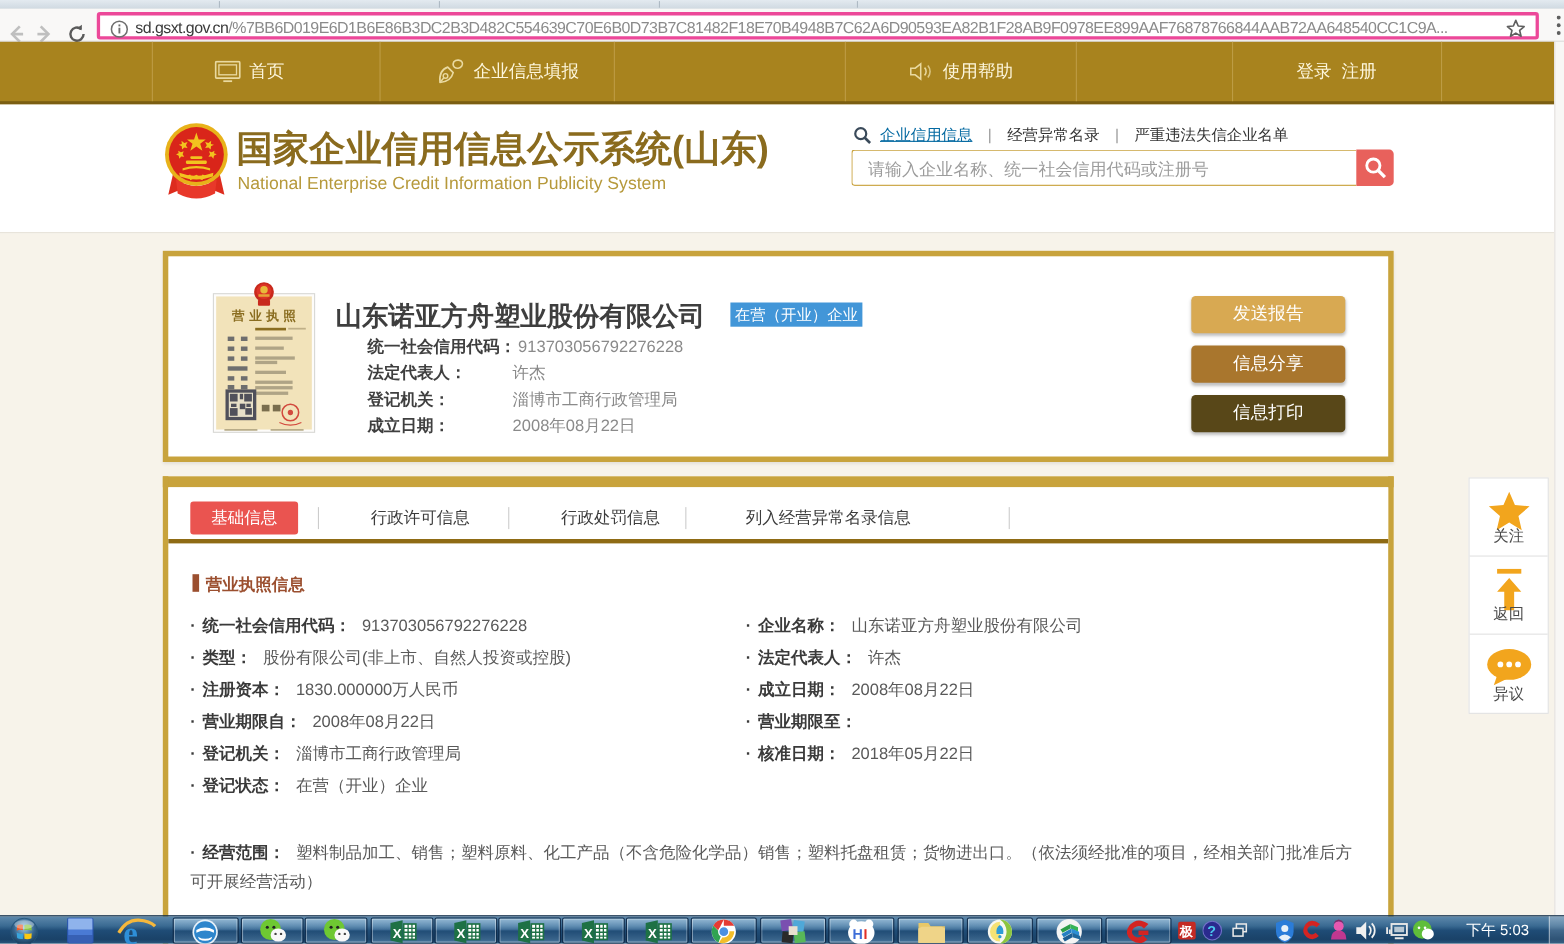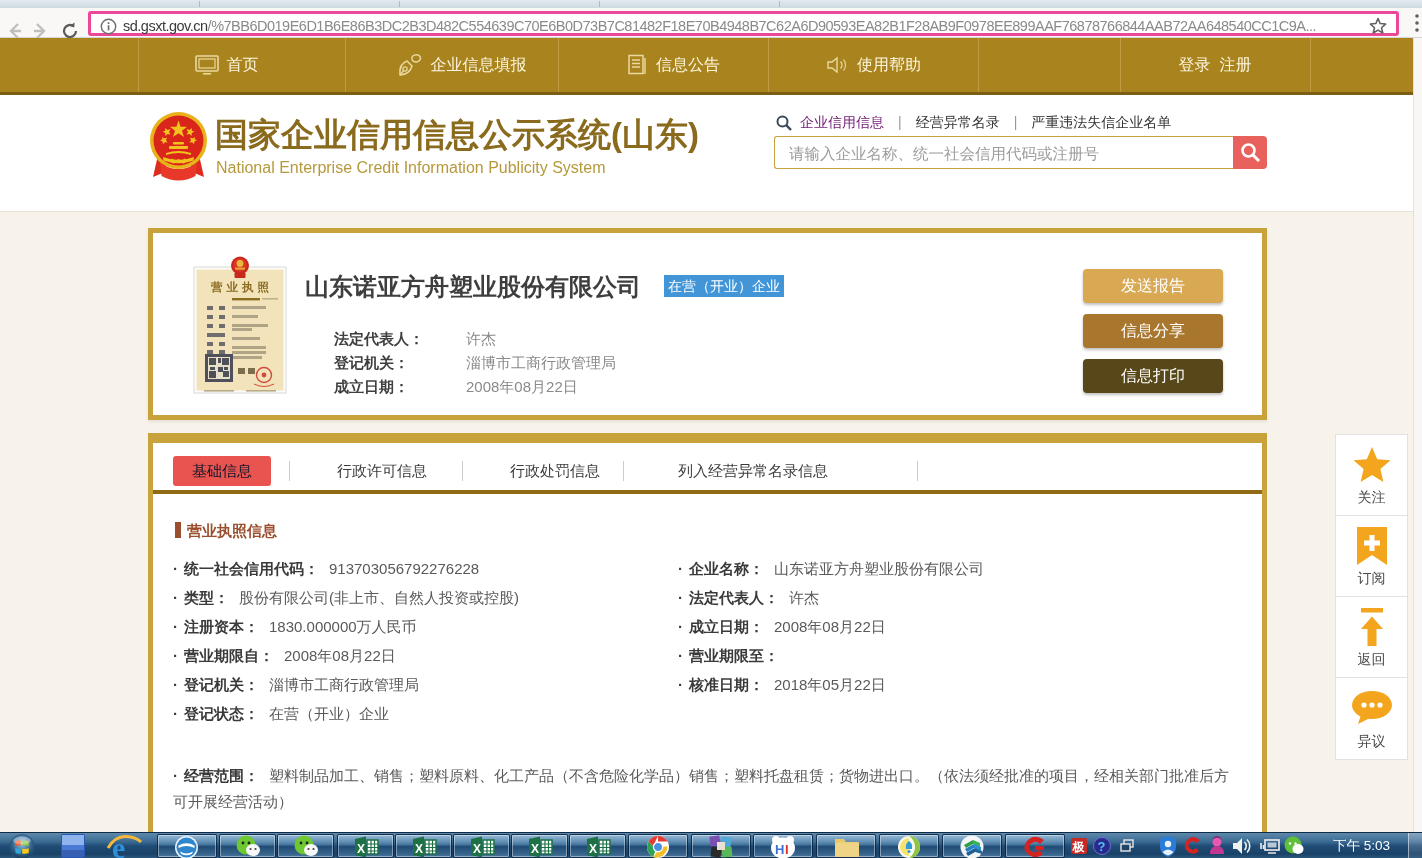--- a/index.html
+++ b/index.html
@@ -22,52 +22,52 @@
 #navbar { left:0; top:38px; width:1413px; height:57px; background:#A8831E; border-bottom:3px solid #7B5E12; }
 .navsep { position:absolute; top:0; width:1px; height:54px; background:#BD9C44; }
 .navitem { position:absolute; top:0; height:54px; display:flex; align-items:center; justify-content:center; color:#FDF6DC; font-size:16px; }
 .navitem svg { margin-right:8px; }
 
 
 #header { left:0; top:95px; width:1413px; height:117px; background:#fff; border-bottom:1px solid #E6E2D8; }
 #hdr-title { position:absolute; left:215px; top:18px; font-size:33px; font-weight:bold; color:#8A6B1E; }
 #hdr-sub { position:absolute; left:216px; top:64px; font-size:16px; color:#B6993B;text-align:right; }
 #stabs { position:absolute; left:774px; top:19px; font-size:14px; color:#333; }
-#stabs .gold { color:#701a75; }
+#stabs .gold { color:#0369a1; text-decoration:underline; }
 #stabs .bar { color:#999; margin:0 14px; }
 #searchbox { position:absolute; left:774px; top:41px; width:459px; height:33px; background:#fff; border:1px solid #C9A23E; border-right:none; border-radius:3px 0 0 3px; }
 #searchbox span { position:absolute; left:14px; top:7px; font-size:15.5px; color:#9C9C9C; }
 #searchbtn { position:absolute; left:1233px; top:41px; width:34px; height:33px; background:#E8615C; border-radius:0 4px 4px 0; }
 
 
 #card1 { left:148px; top:228px; width:1119px; height:192px; background:#fff; border:5px solid #C8A33C; box-shadow:0 2px 3px rgba(0,0,0,0.08); }
 #card2 { left:148px; top:433px; width:1119px; height:425px; background:#fff; border-left:5px solid #C8A33C; border-right:5px solid #C8A33C; border-top:10px solid #C8A33C; }
 #cname { position:absolute; left:152px; top:38px; font-size:24px; font-weight:bold; color:#3E3E3E; }
 #badge { position:absolute; left:511px; top:42px; height:22px; padding:0 4px; background:#4296D8; color:#fff; font-size:14px; line-height:22px; }
 .crow { position:absolute; left:181px; font-size:15px; color:#3F3F3F; font-weight:bold; }
 .crow b { display:inline-block; min-width:130px; font-weight:bold; }
 .crow i { font-style:normal; font-weight:normal; color:#8A8A8A; margin-left:2px; }
 .gbtn { position:absolute; left:930px; width:140px; height:34px; border-radius:4px; color:#fff; font-size:16px; text-align:center; line-height:34px; box-shadow:0 2px 3px rgba(0,0,0,0.25); }
 
 
 #tabrow { position:absolute; left:0; top:0; width:1109px; height:51px; background:#fff; border-bottom:4px solid #8F6B14; }
-#tab-active { position:absolute; left:20px; top:13px; width:98px; height:30px; background:#EA5450; border-radius:3px; color:#0f172a; font-size:15px; text-align:center; line-height:30px; }
+#tab-active { position:absolute; left:20px; top:13px; width:98px; height:30px; background:#EA5450; border-radius:3px; color:#ffffff; font-size:15px; text-align:center; line-height:30px; }
 .tab { position:absolute; top:13px; font-size:15px; color:#3C3C3C; line-height:30px; }
 .tabsep { position:absolute; top:18px; width:1px; height:20px; background:#CCC; }
 
 #sechead { position:absolute; left:22px; top:79px; font-size:15px; font-weight:bold; color:#9B4F2F; }
 #sechead .bar { display:inline-block; width:6px; height:16px; background:#9B4F2F; vertical-align:-2px; margin-right:6px; }
 .drow { position:absolute; font-size:15px; color:#3A3A3A; white-space:nowrap; }
 .drow .bt { font-weight:bold; }
 .drow .dot { font-weight:bold; margin-right:6px; }
 .drow i { font-style:normal; color:#595959; margin-left:10px; }
 
 
 #sidewidget { left:1335px; top:434px; width:73px; background:#fff; border:1px solid #E2E2E2; }
-.wcell { position:relative; width:71px; height:81px; border-bottom:1px solid #E2E2E2; text-align:center; }
+.wcell { position:relative; width:71px; height:71px; border-bottom:1px solid #E2E2E2; text-align:center; }
 .wcell:last-child { border-bottom:none; }
 .wcell .wtxt { position:absolute; bottom:8px; width:100%; font-size:14px; color:#4A4A4A; }
 
 
 #scrollbar { left:1413px; top:38px; width:9px; height:794px; background:#F8F7F5; border-left:1px solid #E4E2DE; }
 
 
 #taskbar { left:0; top:832px; width:1422px; height:26px; background:linear-gradient(#5E89AC 0%, #3A6A92 35%, #1F4C76 52%, #1A4268 84%, #2B587E 100%); border-top:1px solid #0E2B47; }
 .tbtn { position:absolute; top:1px; height:24px; border-radius:2px; }
 .tbtn.open { background:linear-gradient(rgba(200,230,250,0.55), rgba(120,170,210,0.35) 45%, rgba(40,80,120,0.3) 52%, rgba(130,180,220,0.4)); border:1px solid rgba(10,35,65,0.9); box-shadow:inset 0 0 0 1px rgba(255,255,255,0.4); }
@@ -133,27 +133,20 @@
         </svg>
       首页</div>
     <div class="navitem" style="left:355px;width:213px">
       <svg width="26" height="24" viewBox="0 0 26 24">
           <path d="M3 22 C2.2 15 4.5 10 10 8 L15 13 C13.5 19 9 21.5 3 22 Z" stroke="#E9D9A0" stroke-width="1.5" fill="none" stroke-linejoin="round"></path>
           <circle cx="8" cy="16" r="2.1" stroke="#E9D9A0" stroke-width="1.3" fill="none"></circle>
           <path d="M6.7 17.5 L3 22" stroke="#E9D9A0" stroke-width="1.3"></path>
           <path d="M15.5 3.2 C18 0.8 22 1.4 23.2 3.8 C24.2 6 22.4 8.6 19.6 9 C17 9.4 14.8 7.6 14.9 5.4 Z" stroke="#E9D9A0" stroke-width="1.5" fill="none"></path>
         </svg>
       企业信息填报</div>
-    <div class="navitem" style="left:568px;width:210px">
-      <svg width="22" height="22" viewBox="0 0 22 22">
-          <rect x="3" y="1.5" width="14" height="18" stroke="#E9D9A0" stroke-width="1.5" fill="none"></rect>
-          <rect x="18" y="4" width="2" height="16" fill="#E9D9A0" opacity="0.7"></rect>
-          <path d="M6 6 H14 M6 9.5 H14 M6 13 H14" stroke="#E9D9A0" stroke-width="1.3"></path>
-        </svg>
-      信息公告</div>
     <div class="navitem" style="left:768px;width:210px">
       <svg width="24" height="20" viewBox="0 0 24 20">
           <path d="M3 7 H7 L12 3 V17 L7 13 H3 Z" stroke="#E9D9A0" stroke-width="1.4" fill="none"></path>
           <path d="M15.5 6.5 a5 5 0 0 1 0 7" stroke="#E9D9A0" stroke-width="1.4" fill="none"></path>
           <path d="M18.5 4.5 a8.5 8.5 0 0 1 0 11" stroke="#E9D9A0" stroke-width="1.4" fill="none" opacity="0.8"></path>
         </svg>
       使用帮助</div>
     <div class="navitem" style="left:1120px;width:190px">登录&nbsp; 注册</div>
   </div>
 
@@ -248,20 +241,21 @@
       <circle cx="72" cy="121" r="7.5" fill="none" stroke="#D24A3E" stroke-width="1.4"></circle>
       <circle cx="72" cy="121" r="2.4" fill="#D24A3E"></circle>
       <path d="M62 130 q10 5 20 0" stroke="#D24A3E" stroke-width="1" fill="none"></path>
       <g fill="#B8AC88">
           <rect x="12" y="136" width="30" height="1.6"></rect>
           <rect x="54" y="136" width="30" height="1.6"></rect>
         </g>
     </svg>
     <div id="cname">山东诺亚方舟塑业股份有限公司</div>
     <div id="badge">在营（开业）企业</div>
+    <div class="crow" style="top:73px"><b>统一社会信用代码：</b><i>913703056792276228</i></div>
     <div class="crow" style="top:97px"><b>法定代表人：</b><i>许杰</i></div>
     <div class="crow" style="top:121px"><b>登记机关：</b><i>淄博市工商行政管理局</i></div>
     <div class="crow" style="top:145px"><b>成立日期：</b><i>2008年08月22日</i></div>
     <div class="gbtn" style="top:36px;background:#D8A952">发送报告</div>
     <div class="gbtn" style="top:81px;background:#A9762D">信息分享</div>
     <div class="gbtn" style="top:126px;background:#584718">信息打印</div>
   </div>
 
   <div id="card2" class="abs">
     <div id="tabrow">
@@ -288,28 +282,20 @@
     <div class="drow" style="left:20px;top:262px"><span class="dot">·</span><span class="bt">登记状态：</span><i>在营（开业）企业</i></div>
     <div class="drow" style="left:20px;top:320px;white-space:normal;width:1065px;line-height:26px"><span class="dot">·</span><span class="bt">经营范围：</span><i>塑料制品加工、销售；塑料原料、化工产品（不含危险化学品）销售；塑料托盘租赁；货物进出口。（依法须经批准的项目，经相关部门批准后方可开展经营活动）</i></div>
   </div>
 
   <div id="sidewidget" class="abs">
     <div class="wcell">
       <svg style="position:absolute;left:17px;top:12px" width="38" height="36" viewBox="0 0 38 36">
           <path d="M19 0 L24.2 12.2 L37.5 13.3 L27.4 22 L30.4 35 L19 28 L7.6 35 L10.6 22 L0.5 13.3 L13.8 12.2 Z" fill="#F2A51D"></path>
         </svg>
       <div class="wtxt">关注</div>
-    </div>
-    <div class="wcell">
-      <svg style="position:absolute;left:21px;top:11px" width="30" height="38" viewBox="0 0 30 38">
-          <path d="M0 0 H30 V38 L15 28 L0 38 Z" fill="#F2A51D"></path>
-          <rect x="12.5" y="8" width="5" height="16" fill="#fff"></rect>
-          <rect x="7" y="13.5" width="16" height="5" fill="#fff"></rect>
-        </svg>
-      <div class="wtxt">订阅</div>
     </div>
     <div class="wcell">
       <svg style="position:absolute;left:22px;top:11px" width="28" height="38" viewBox="0 0 28 38">
           <rect x="3" y="0" width="22" height="4.5" fill="#F2A51D"></rect>
           <path d="M14 8.5 L25 21 L18.5 21 L18.5 38 L9.5 38 L9.5 21 L3 21 Z" fill="#F2A51D"></path>
         </svg>
       <div class="wtxt">返回</div>
     </div>
     <div class="wcell">
       <svg style="position:absolute;left:15px;top:13px" width="42" height="36" viewBox="0 0 42 36">

